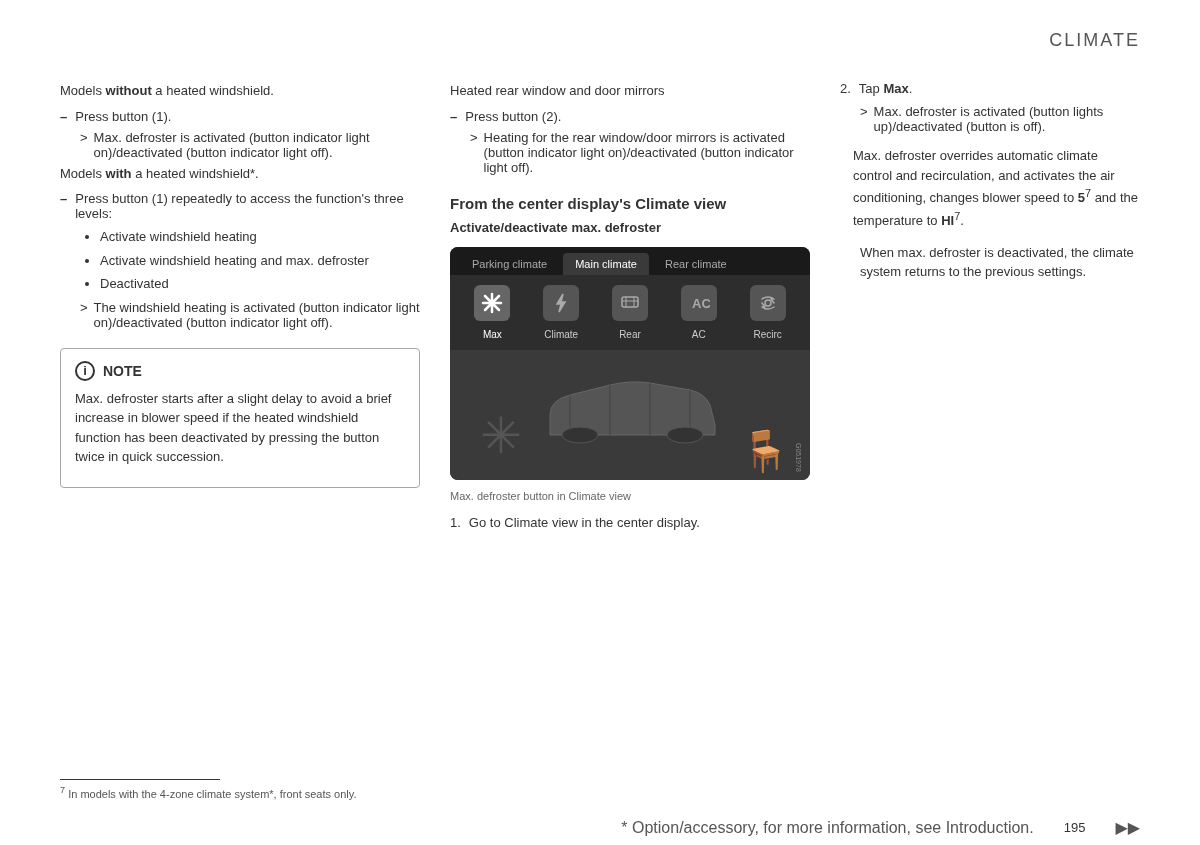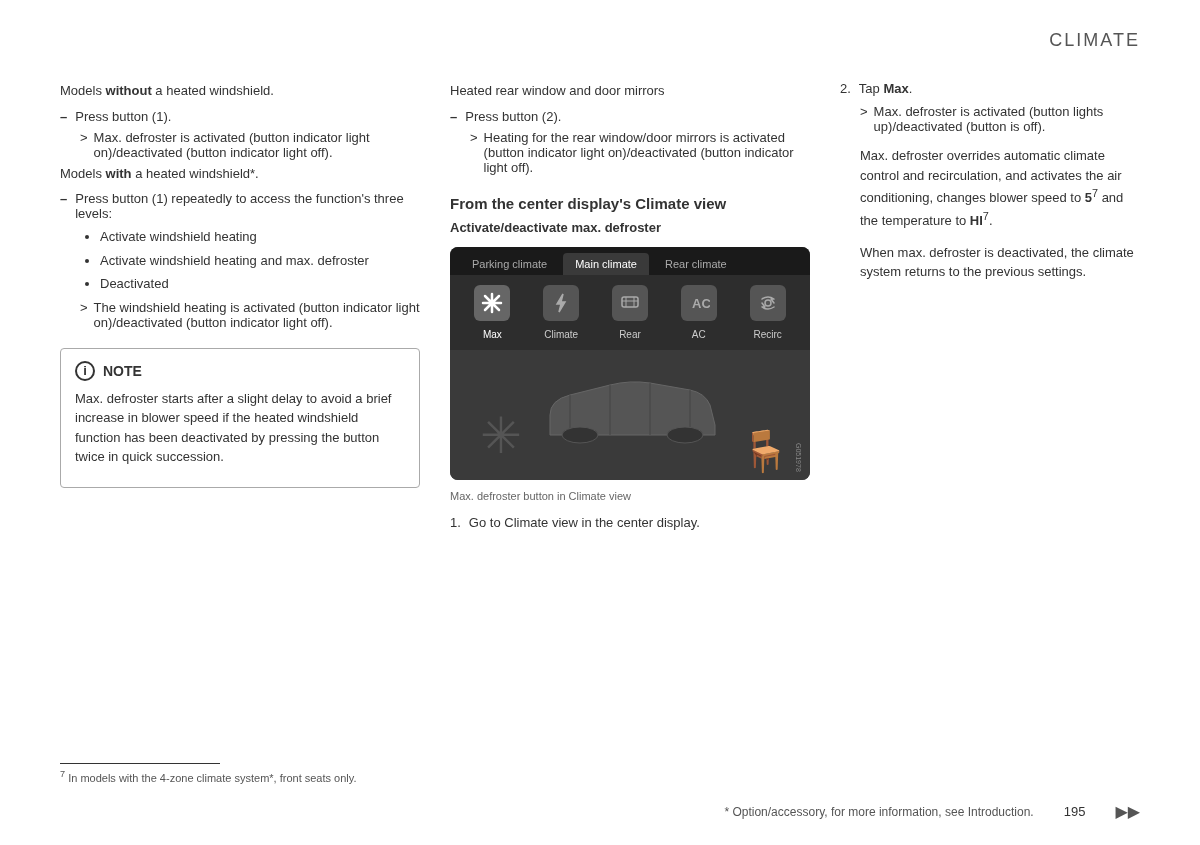--- a/index.html
+++ b/index.html
@@ -183,21 +183,21 @@
       margin: 4px 0 10px 0;
     }
     .numbered-item {
       display: flex;
       gap: 8px;
       margin-bottom: 8px;
     }
     .num { flex-shrink: 0; }
     .page-footer {
       position: absolute;
-      bottom: 16px;
+      bottom: 0;
       left: 0;
       right: 0;
       margin-top: 16px;
     }
     .footnote-line {
       width: 160px;
       border-top: 1px solid #333;
       margin-left: 60px;
       margin-bottom: 4px;
     }
@@ -212,21 +212,21 @@
       justify-content: space-between;
       align-items: center;
       padding: 8px 60px;
       border-top: none;
     }
     .footer-nav {
       font-size: 16px;
       color: #555;
     }
     .footer-note {
-      font-size: 12px;
+      font-size: 16px;
       color: #555;
       text-align: center;
     }
     .page-number {
       font-size: 13px;
       color: #333;
     }
   </style>
 </head>
 <body>
@@ -389,21 +389,21 @@
       <span>
         <span>Tap </span><strong>Max</strong><span>.</span>
       </span>
     </div>
 
     <div class="indent-arrow" style="margin-left:20px; margin-bottom:12px;">
       <span class="arrow">&gt;</span>
       <span>Max. defroster is activated (button lights up)/deactivated (button is off).</span>
     </div>
 
-    <p style="margin-bottom:12px; margin-left:20px;">
+    <p style="margin-bottom:12px; margin-left:13px;">
       <span>Max. defroster overrides automatic climate control and recirculation, and activates the air conditioning, changes blower speed to </span><strong>5</strong><sup>7</sup><span> and the temperature to </span><strong>HI</strong><sup>7</sup><span>.</span>
     </p>
 
     <p style="margin-left:20px;">When max. defroster is deactivated, the climate system returns to the previous settings.</p>
   </div>
 
 </div>
 
 <div class="page-footer">
   <div class="footnote-line"></div>

